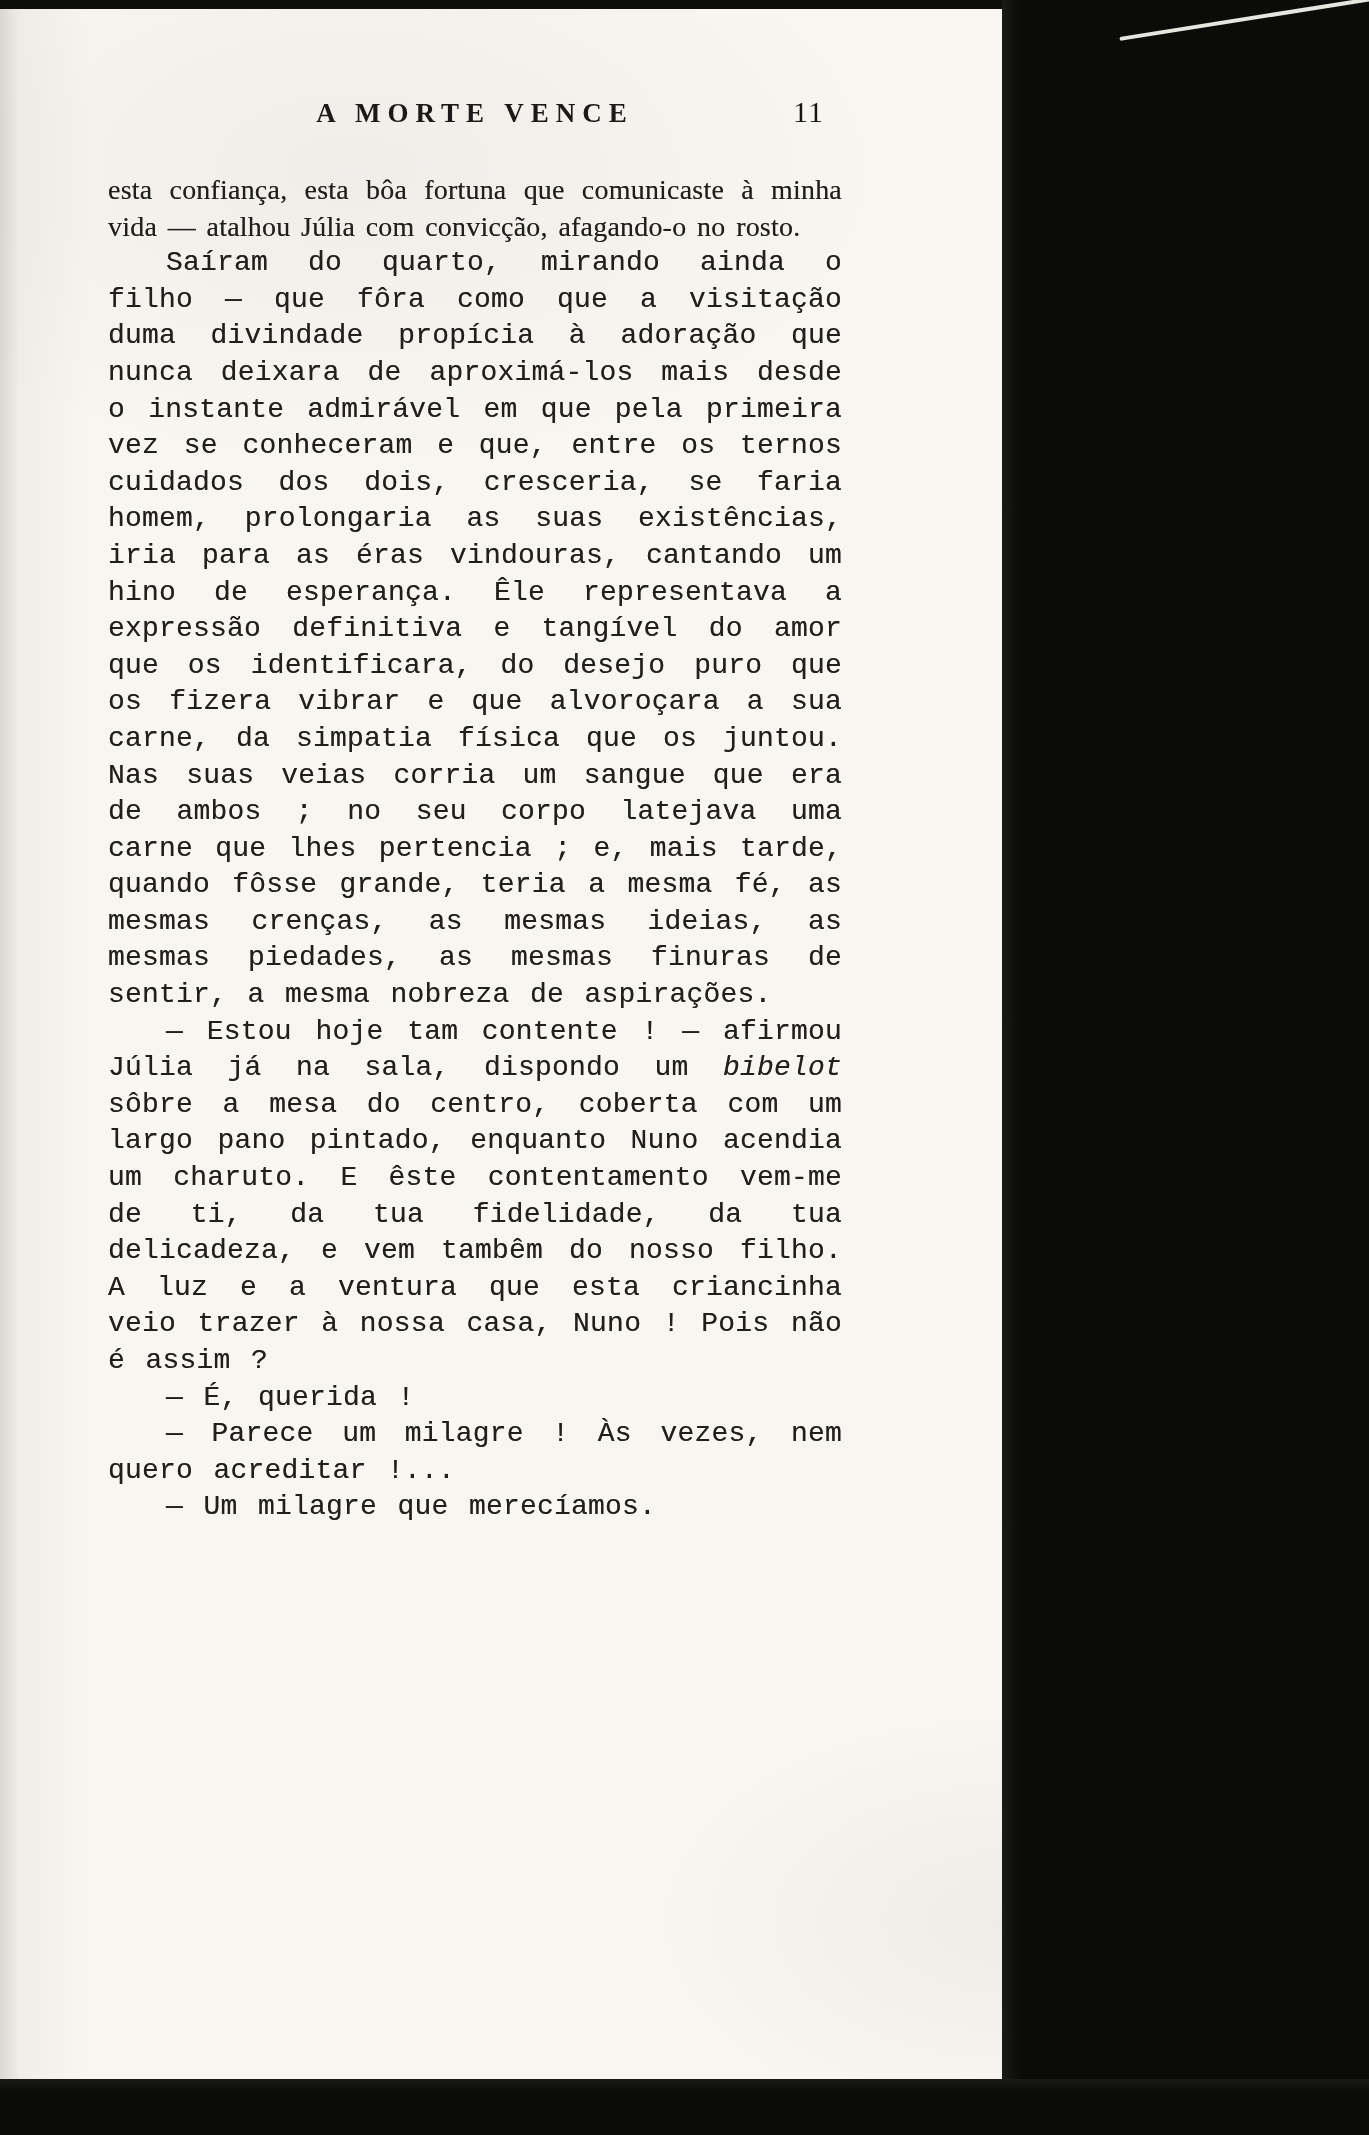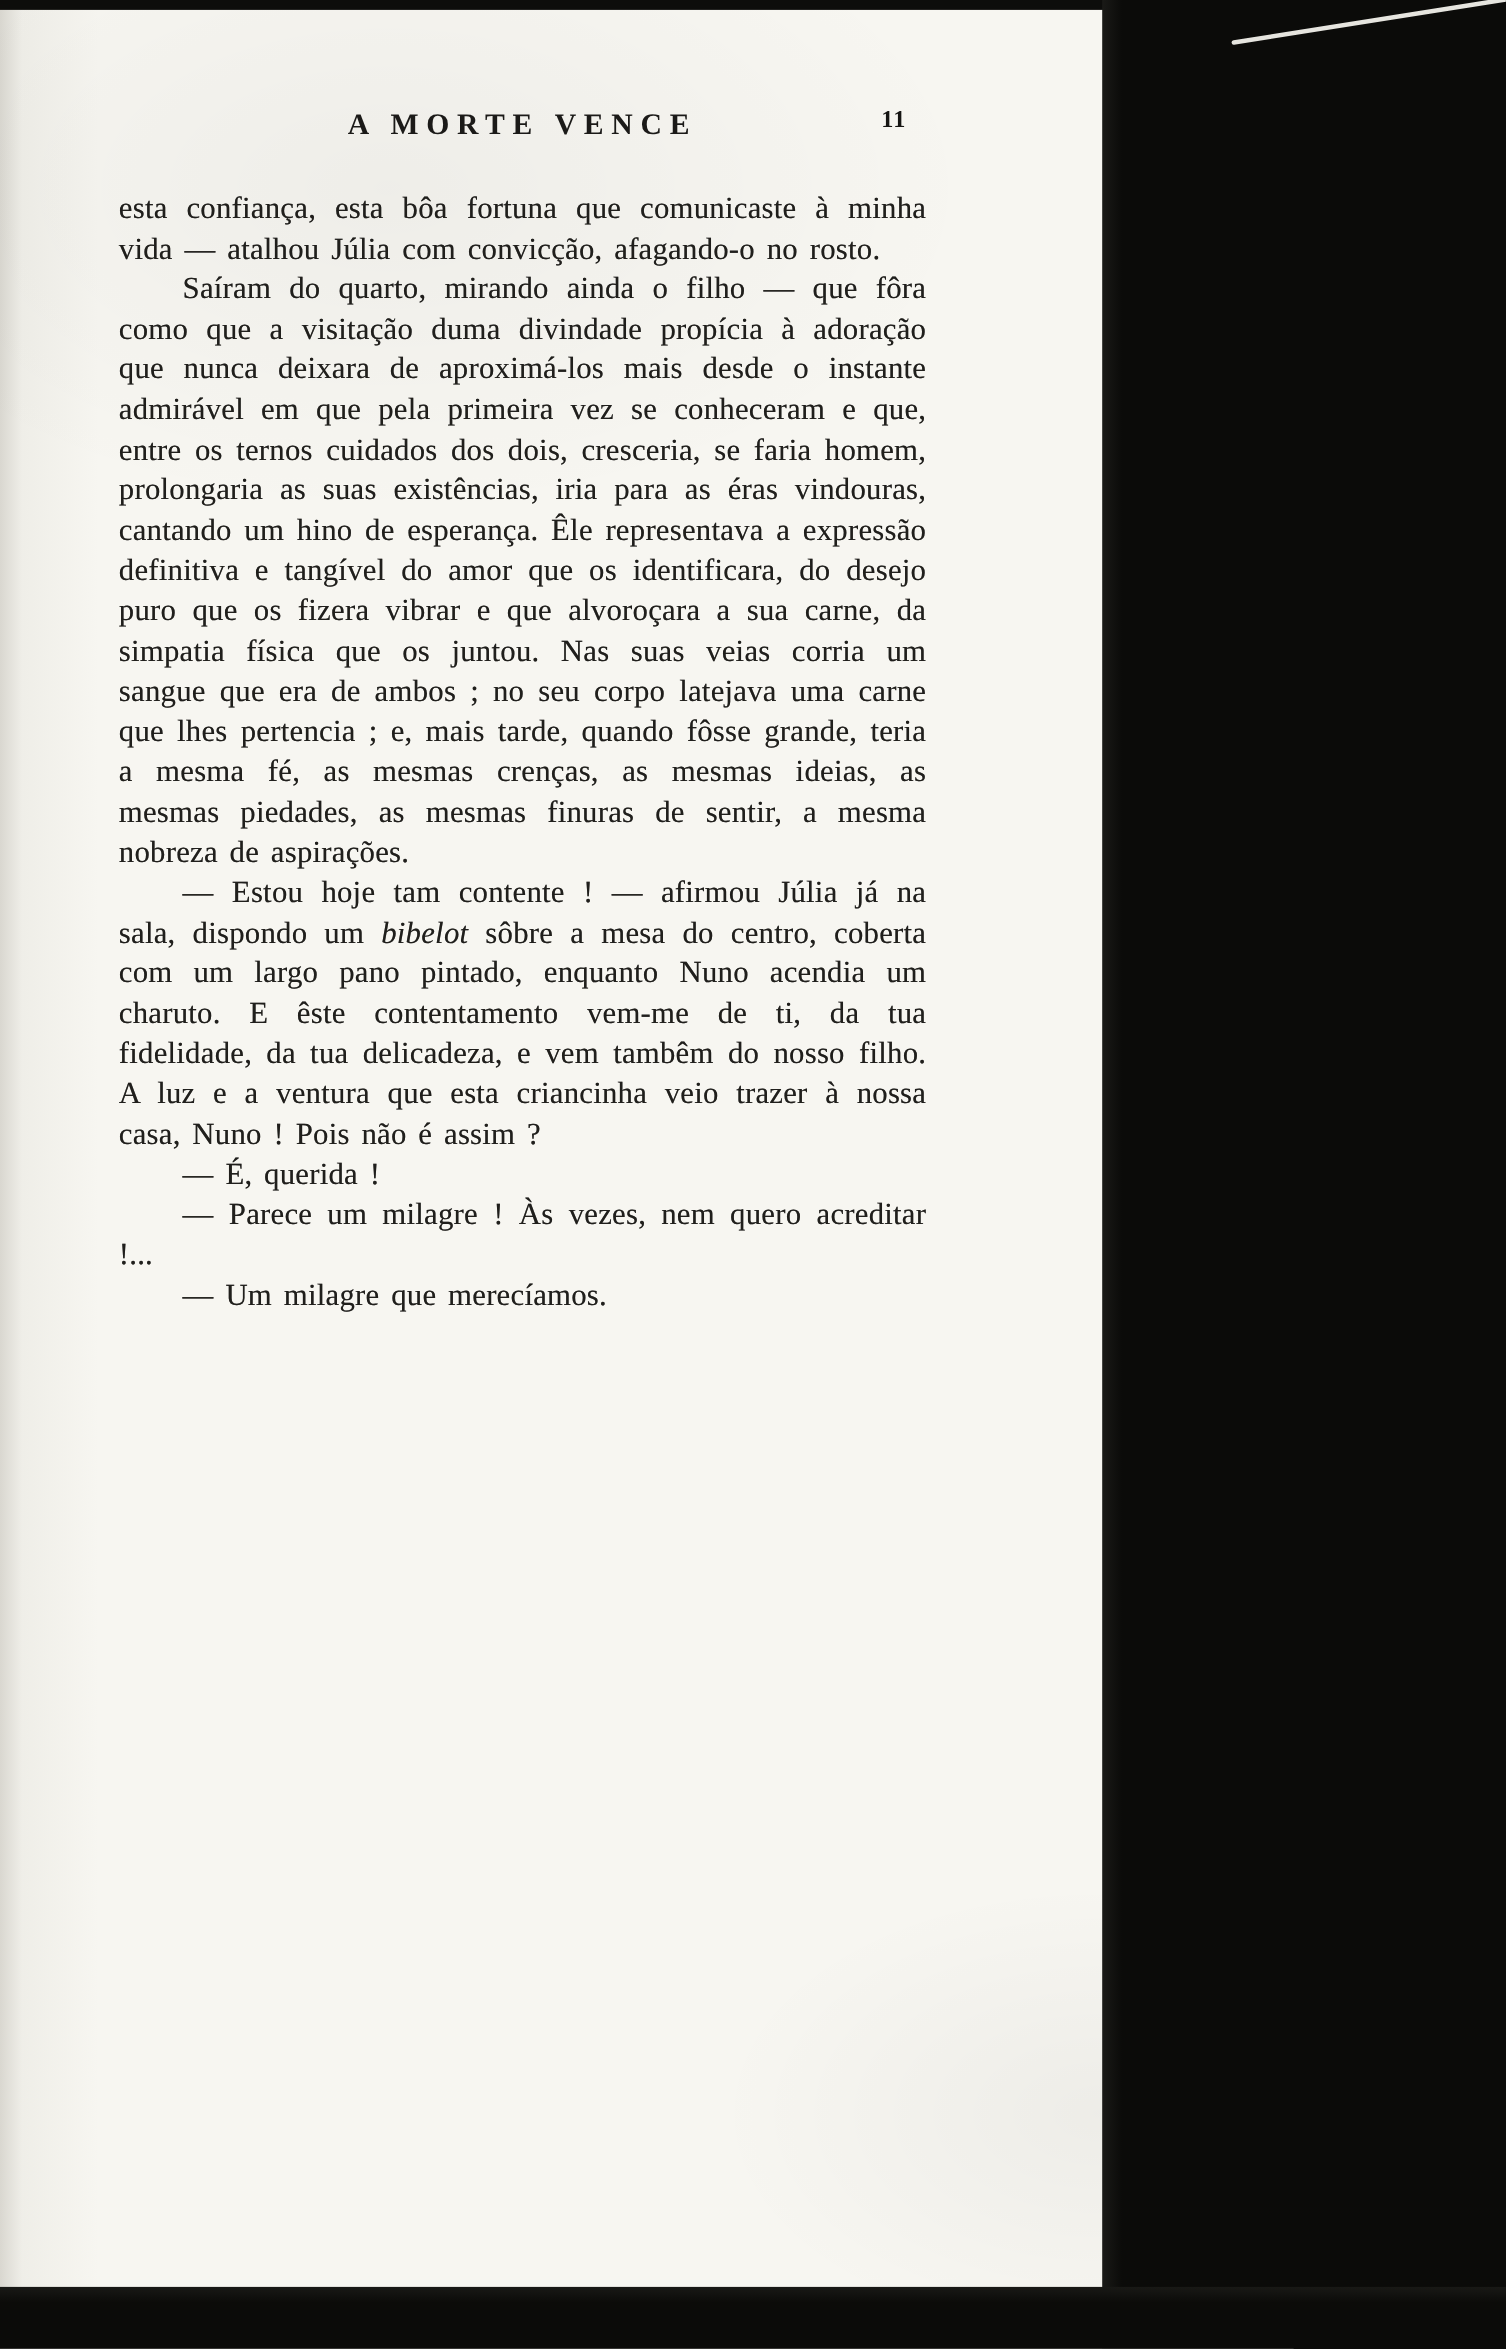--- a/index.html
+++ b/index.html
@@ -67,37 +67,37 @@
     display:block;
     text-align:center;
     font-weight:bold;
     font-size:27px;
     letter-spacing:7px;
     color:#1b1a18;
   }
   .pagenum {
     position:absolute;
     right:18px; top:-3px;
-    font-weight:bold;
-    font-size:22px;
+    font-weight:normal;
+    font-size:30px;
     letter-spacing:1px;
     color:#161513;
   }
   .body {
     margin-top:36px;
     font-size:28px;
     line-height:36.6px;
     color:#201f1c;
     text-align:justify;
     word-spacing:3.5px;
     letter-spacing:0.2px;
     text-shadow:0 0 0.5px rgba(20,20,20,0.55);
   }
   .para { text-indent:0; }
-  .para.indent { text-indent:58px; }
+  .para.indent { text-indent:58px;font-family:Liberation Mono, monospace; }
   .para i { font-style:italic; }
 </style>
 </head>
 <body>
 
 <div class="scan">
 
   <div class="page">
     <div class="column">
 

